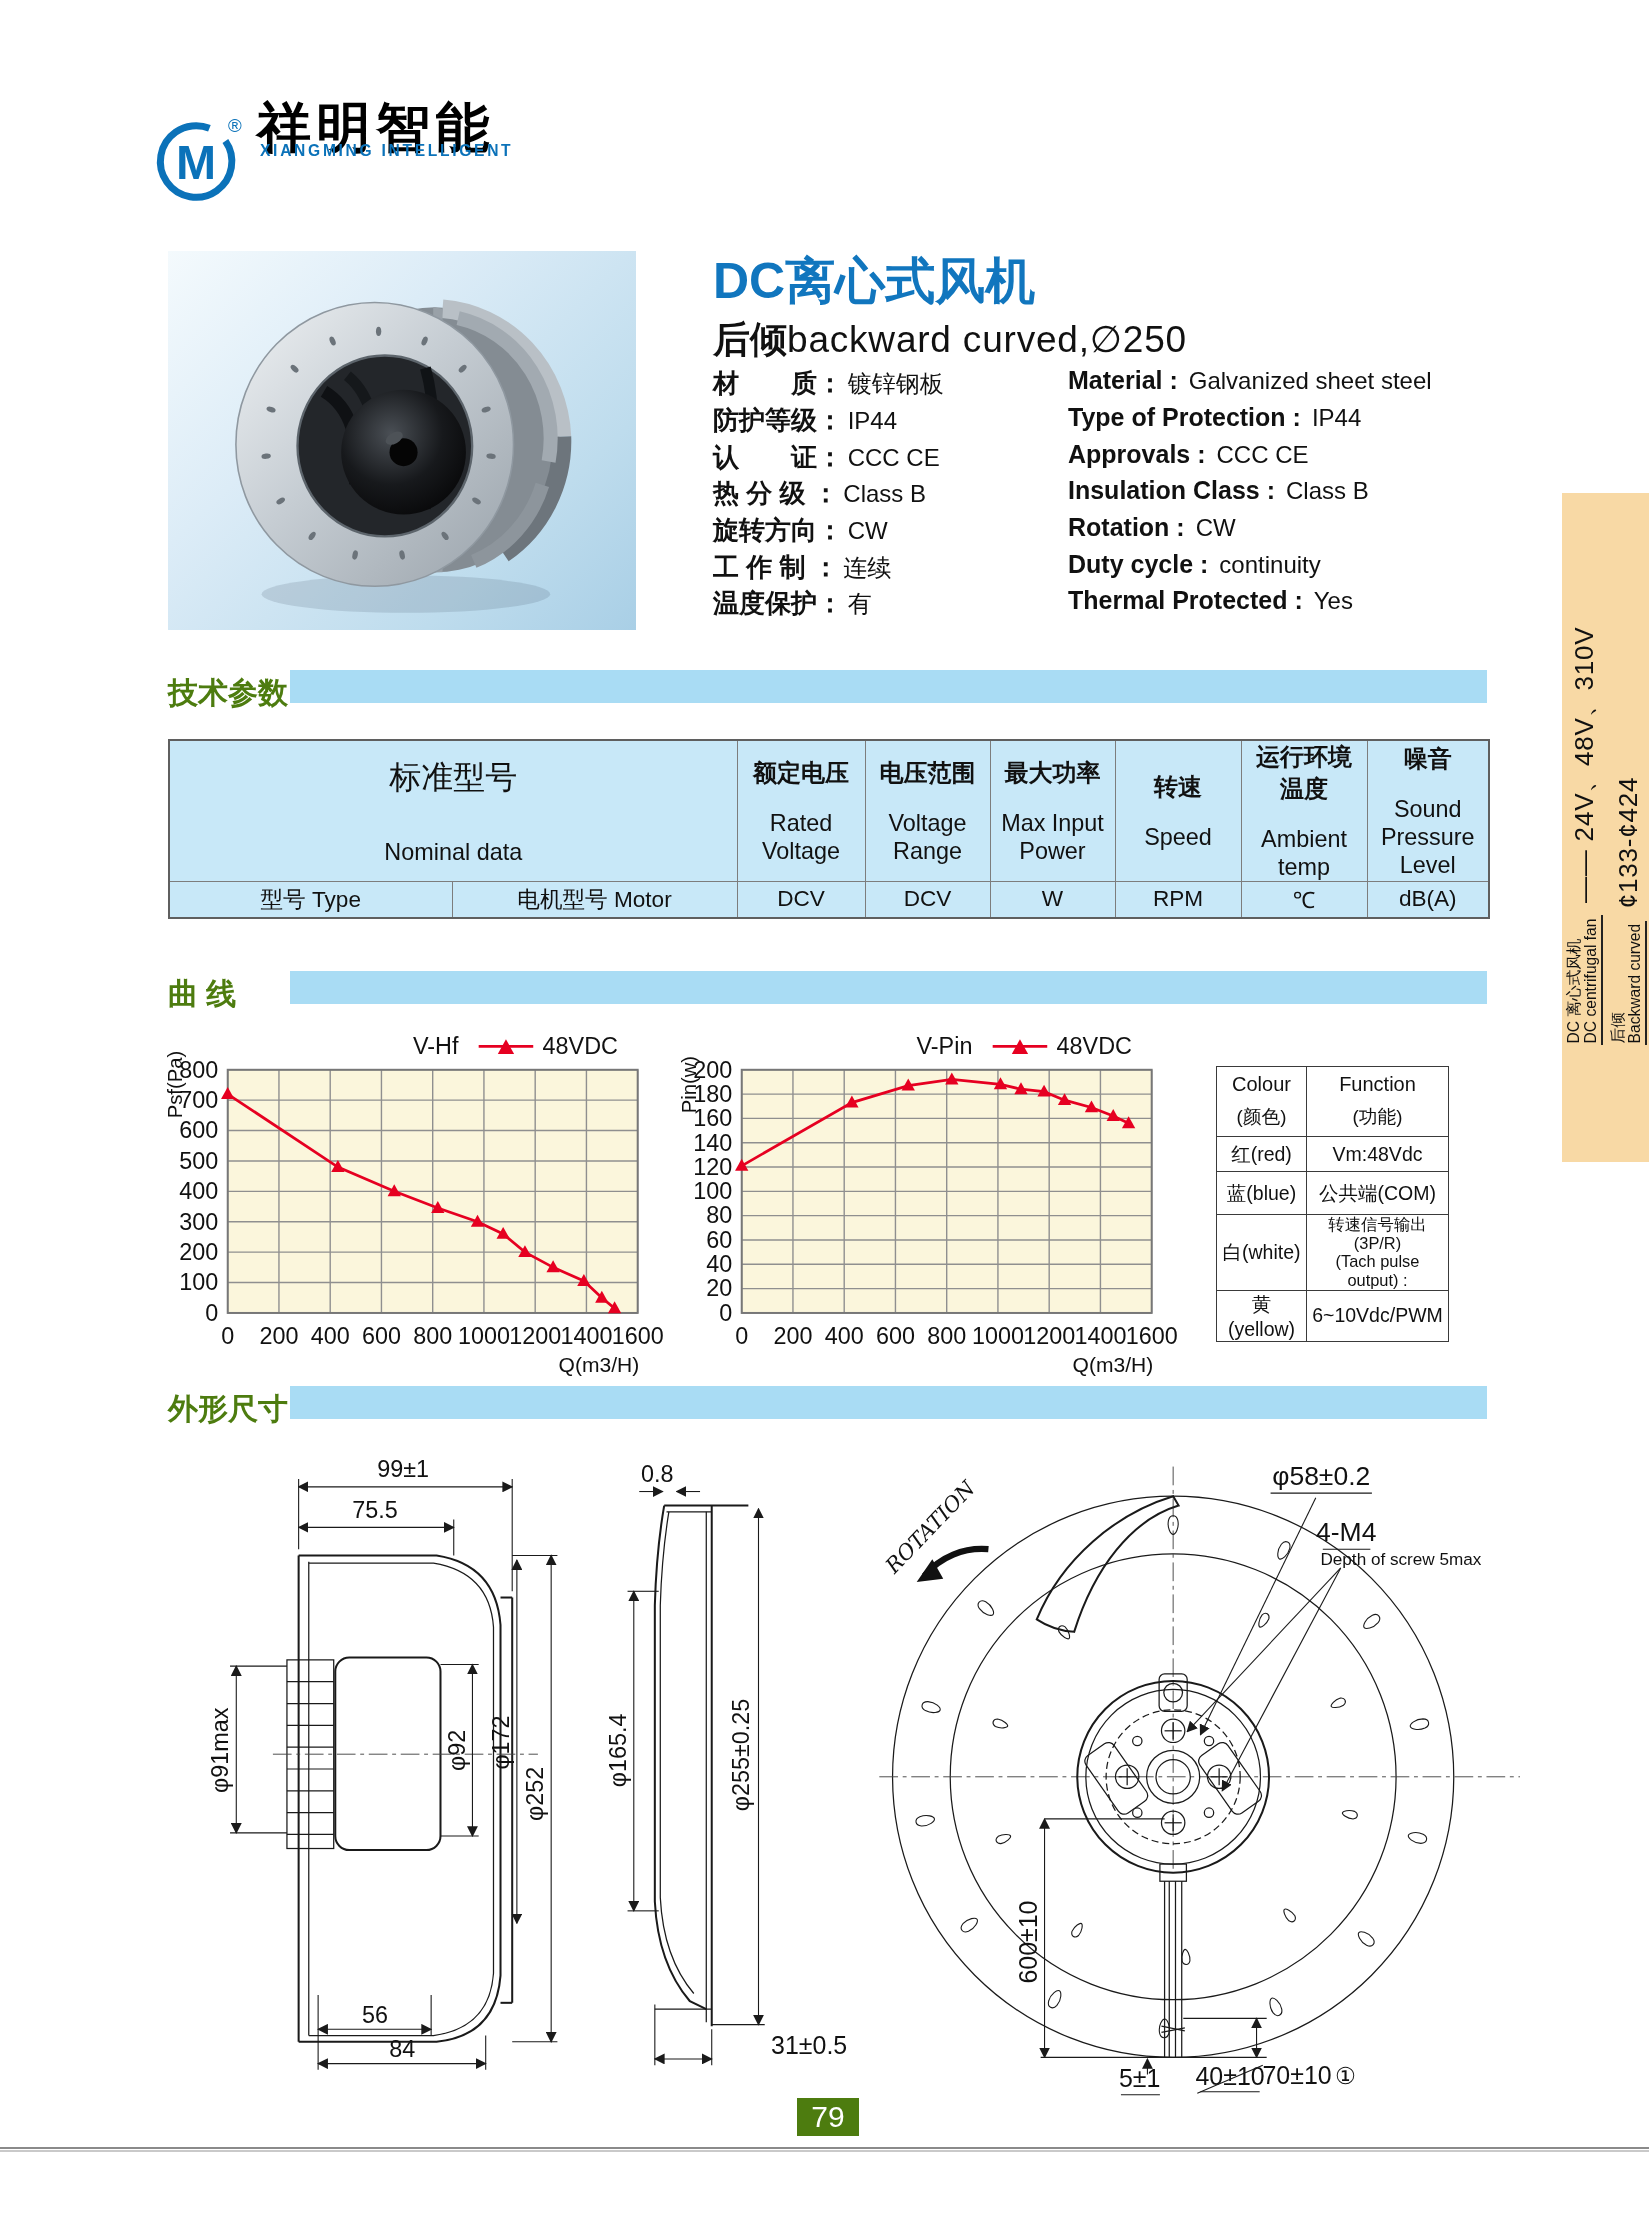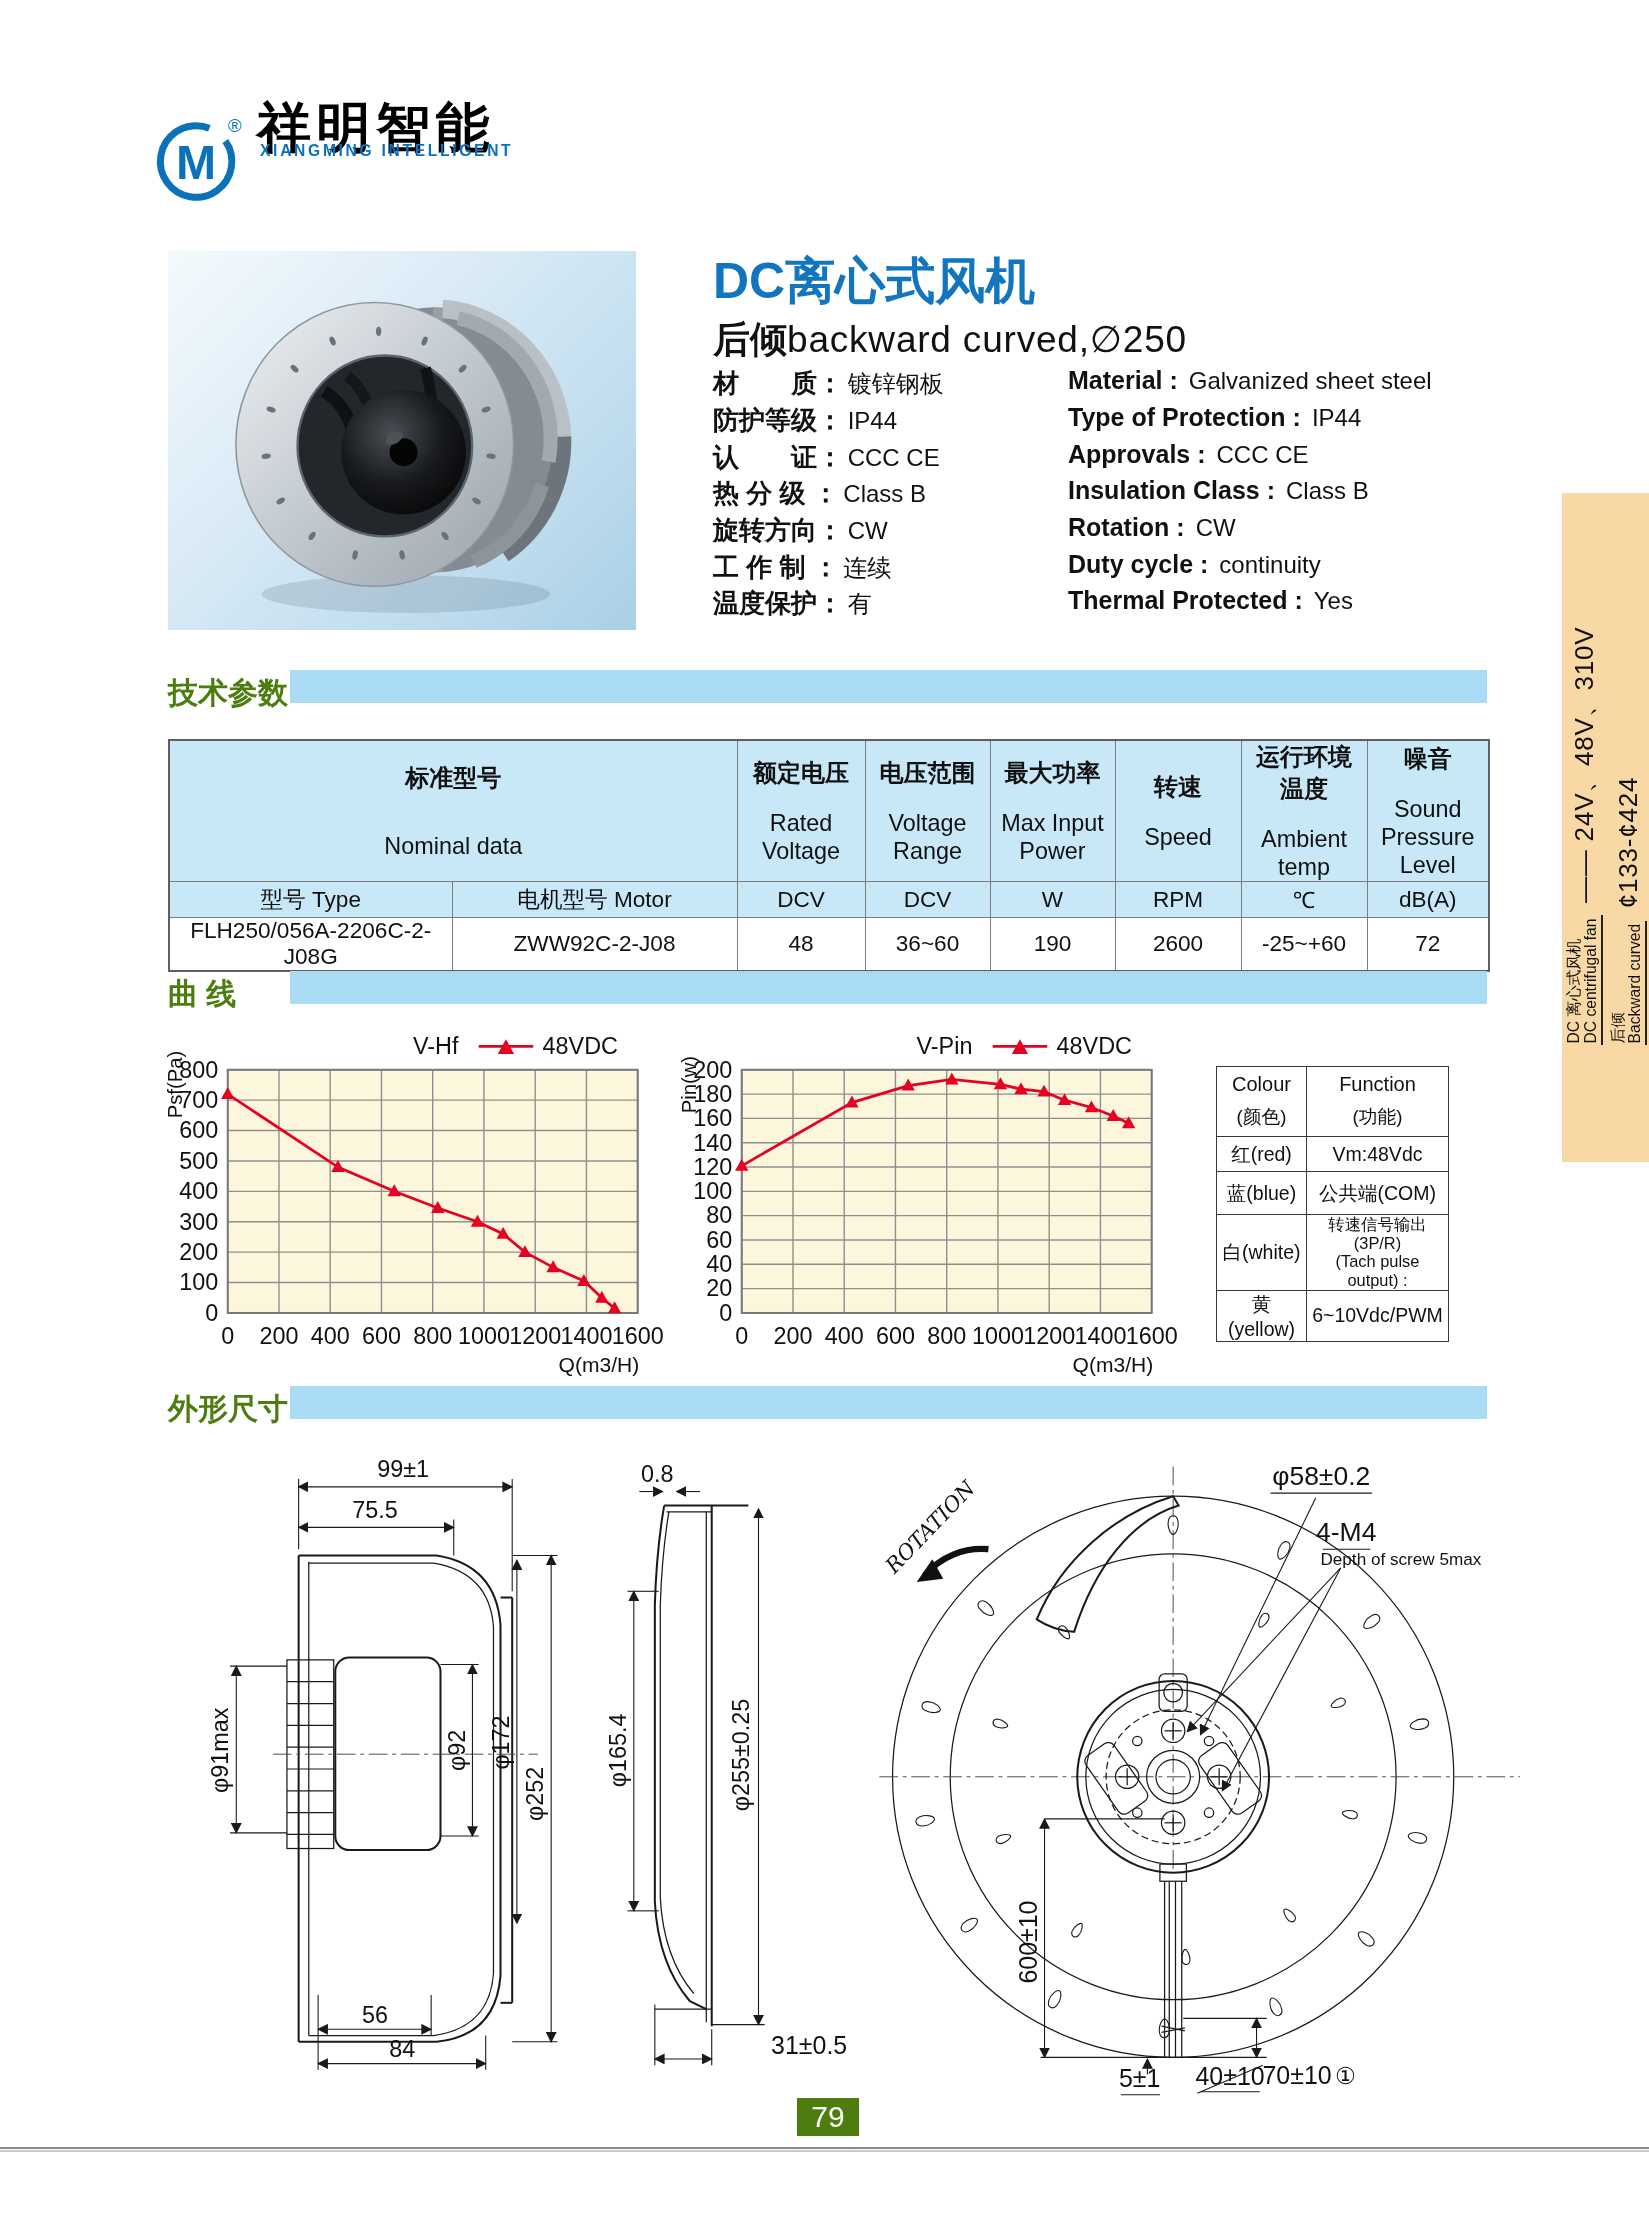--- a/index.html
+++ b/index.html
@@ -29,21 +29,21 @@
   
   .sec-title{position:absolute;left:168px;font-size:30px;font-weight:bold;color:#4d7c0f;}
   .sec-bar{position:absolute;left:290px;width:1197px;height:33px;background:#a9dcf4;}
   
   table.params{position:absolute;left:168px;top:739px;width:1320px;border-collapse:collapse;table-layout:fixed;}
   table.params td{border:1.6px solid #7d7d7d;text-align:center;vertical-align:middle;padding:0 3.1px;}
   table.params{border:2.3px solid #5f5f5f;}
   .th-bg{background:#c8e8f8;}
   .h-cn{font-size:24px;font-weight:600;}
   .h-en{font-size:23.4px;margin-top:20px;line-height:28px;}
-  .g-cn{font-size:24px;font-weight:700;margin-bottom:39px;}
+  .g-cn{font-size:32px;font-weight:400;margin-bottom:39px;}
   .g-en{font-size:23.4px;}
   .u-cell{font-size:22.6px;}
   .d-cell{font-size:22.6px;background:#fff;}
   
   .chart{position:absolute;width:530px;height:359px;}
   .chart svg{display:block;}
   
   table.wire{position:absolute;left:1216px;top:1066px;width:232px;border-collapse:collapse;table-layout:fixed;border:1.6px solid #3a3a3a;}
   table.wire td{border:1.6px solid #3a3a3a;text-align:center;vertical-align:middle;font-size:19.5px;padding:0 1.6px;}
   .w-en{font-size:20px;}
@@ -227,30 +227,20 @@
     </tr>
     <tr style="height:36px">
       <td class="th-bg u-cell">型号  Type</td>
       <td class="th-bg u-cell">电机型号  Motor</td>
       <td class="th-bg u-cell">DCV</td>
       <td class="th-bg u-cell">DCV</td>
       <td class="th-bg u-cell">W</td>
       <td class="th-bg u-cell">RPM</td>
       <td class="th-bg u-cell">℃</td>
       <td class="th-bg u-cell">dB(A)</td>
-    </tr>
-    <tr style="height:48px">
-      <td class="d-cell">FLH250/056A-2206C-2-J08G</td>
-      <td class="d-cell">ZWW92C-2-J08</td>
-      <td class="d-cell">48</td>
-      <td class="d-cell">36~60</td>
-      <td class="d-cell">190</td>
-      <td class="d-cell">2600</td>
-      <td class="d-cell">-25~+60</td>
-      <td class="d-cell">72</td>
     </tr>
   </tbody>
     </table>
 
   <div class="sec-title" style="top:974px">曲  线</div>
   <div class="sec-bar" style="top:971px"></div>
 
   <div id="chart0" class="chart" style="left:156px;top:1029px">
       <svg width="530" height="359" viewBox="0 0 680 460">
         <rect x="92" y="52" width="526" height="312" fill="#fbf6dc"></rect>

